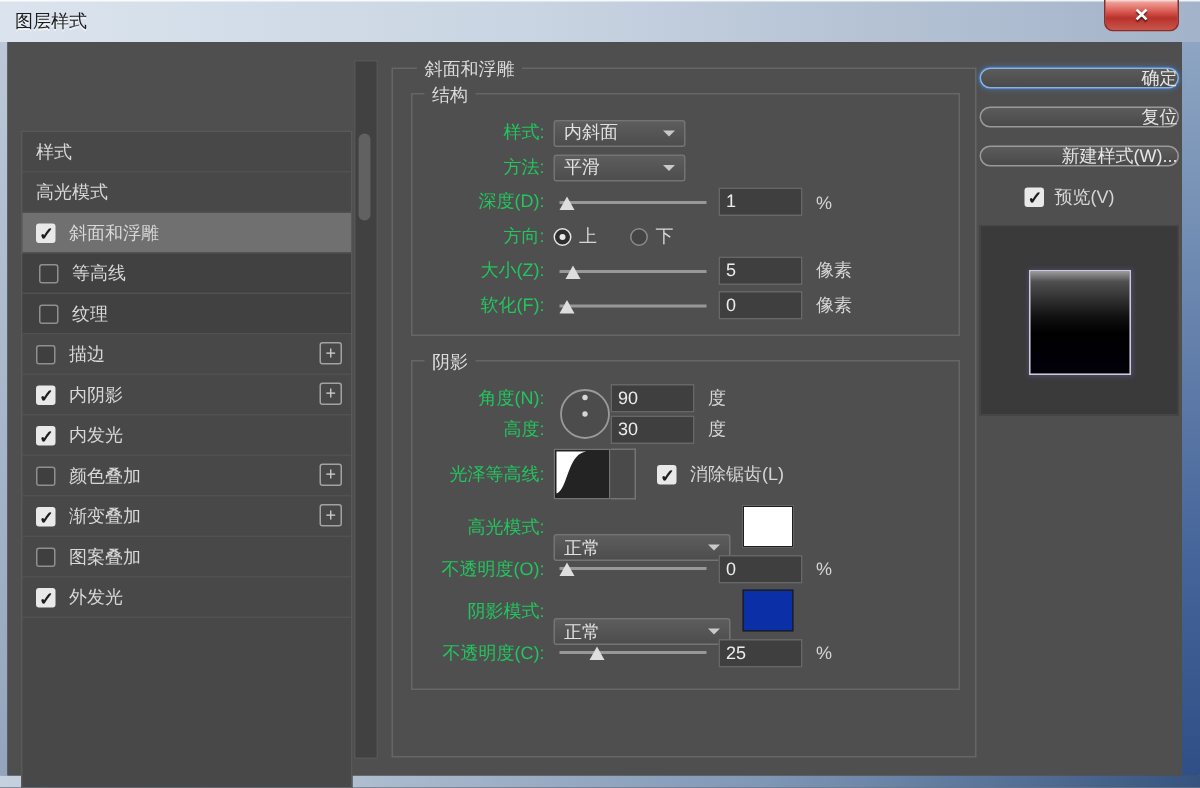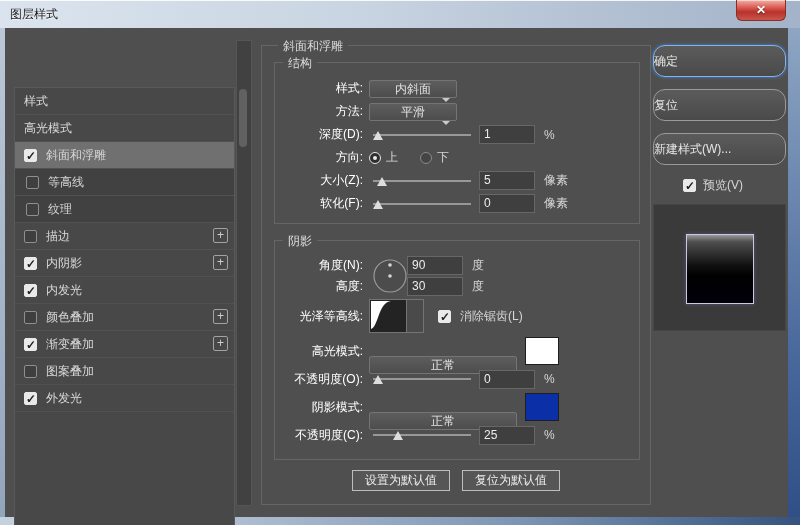--- a/index.html
+++ b/index.html
@@ -49,26 +49,26 @@
   
   .vscroll{position:absolute;left:231px;top:12px;width:14px;height:464px;background:#414141;border:1px solid #555;}
   .vthumb{position:absolute;left:2px;top:48px;width:8px;height:58px;background:#616161;border-radius:4px;}
 
   
   .main{position:absolute;left:256px;top:17px;width:388px;height:458px;border:1px solid #666;}
   .legend{position:absolute;top:-8px;left:16px;background:#4f4f4f;padding:0 5px;color:#dcdcdc;}
   .fs{position:relative;border:1px solid #666;margin:16px 10px 0 12px;padding:14px 8px 8px 8px;}
   .fs .legend{left:8px;}
   .row{display:flex;align-items:center;height:23px;}
-  .lbl{width:80px;text-align:right;margin-right:6px;flex:none;color:#ffffff;}
+  .lbl{width:80px;text-align:right;margin-right:6px;flex:none;color:#22c55e;}
   .dd{height:18px;background:linear-gradient(180deg,#5d5d5d,#4d4d4d);border:1px solid #747474;
-    border-radius:2px;display:flex;align-items:center;padding:0 6px;color:#e2e2e2;box-sizing:border-box;flex-direction:column;}
+    border-radius:2px;display:flex;align-items:center;padding:0 6px;color:#e2e2e2;box-sizing:border-box;}
   .dd .chev{margin-left:auto;width:0;height:0;border-left:4px solid transparent;
     border-right:4px solid transparent;border-top:4px solid #c9c9c9;}
-  .dd.w88{width:88px;} .dd.w130{width:148px;margin-top:28px;}
+  .dd.w88{width:88px;} .dd.w130{width:118px;margin-top:28px;}
   .slider{position:relative;width:98px;height:14px;margin:0 8px 0 4px;flex:none;}
   .track{position:absolute;left:0;right:0;top:6px;height:2px;background:#989898;}
   .thumb{position:absolute;top:3px;width:0;height:0;border-left:5px solid transparent;
     border-right:5px solid transparent;border-bottom:9px solid #dedede;}
   .valbox{width:46px;height:17px;background:#3f3f3f;border:1px solid #676767;color:#ececec;
     padding:0 4px;line-height:17px;flex:none;box-sizing:content-box;}
   .unit{margin-left:9px;}
   .radio{width:12px;height:12px;border-radius:50%;border:1px solid #8a8a8a;background:#454545;
     box-sizing:border-box;margin-right:5px;position:relative;flex:none;}
   .radio.on{border-color:#e6e6e6;background:#2e2e2e;}
@@ -78,22 +78,22 @@
   .contour{width:36px;height:32px;border:1px solid #747474;background:#232323;flex:none;}
   .contour-arrow{width:16px;height:32px;background:#4a4a4a;border:1px solid #747474;border-left:none;
     display:flex;align-items:center;justify-content:center;flex:none;}
   .swatch{width:32px;height:26px;border:1px solid #1e1e1e;margin-left:8px;flex:none;}
   .btn-row{display:flex;justify-content:center;gap:12px;margin-top:10px;}
   .flat-btn{height:19px;line-height:19px;padding:0 12px;background:#565656;border:1px solid #bdbdbd;
     color:#ededed;}
 
   
   .rightcol{position:absolute;left:648px;top:17px;width:133px;}
-  .pill{height:32px;border-radius:12px;background:linear-gradient(180deg,#5b5b5b,#4a4a4a);
-    border:1px solid #9a9a9a;color:#e6e6e6;display:flex;align-items:center;justify-content:flex-start;
+  .pill{height:14px;border-radius:12px;background:linear-gradient(180deg,#5b5b5b,#4a4a4a);
+    border:1px solid #9a9a9a;color:#e6e6e6;display:flex;align-items:center;justify-content:flex-end;
     margin-bottom:12px;box-sizing:border-box;}
   .pill.ok{border:1px solid #8fb2d9;box-shadow:0 0 0 1px #3c659c, 0 0 4px rgba(90,140,200,.6);}
   .preview-check{display:flex;align-items:center;margin:0 0 11px 30px;height:16px;}
   .preview-check .cb{margin-right:7px;}
   .preview-box{width:131px;height:125px;background:#3a3a3a;border:1px solid #454545;position:relative;}
   .preview-obj{position:absolute;left:32px;top:29px;width:66px;height:68px;
     border:1px solid #c9ccd6;box-shadow:0 0 3px 1px rgba(110,100,190,.35);
     background:linear-gradient(180deg,#9a9a9a 0%,#4f4f4f 10%,#101010 45%,#000 60%,#02000a 100%);}
 </style>
 </head>
@@ -316,24 +316,20 @@
           <span class="lbl">不透明度(C):</span>
           <span class="slider">
             <span class="track"></span>
             <span class="thumb" style="left:20px"></span>
           </span>
           <span class="valbox">25</span>
           <span class="unit">%</span>
         </div>
       </div>
 
-      <div class="btn-row">
-        <span class="flat-btn">设置为默认值</span>
-        <span class="flat-btn">复位为默认值</span>
-      </div>
     </div>
 
     <div class="rightcol">
       <div class="pill ok">
         <span>确定</span>
       </div>
       <div class="pill">
         <span>复位</span>
       </div>
       <div class="pill">

